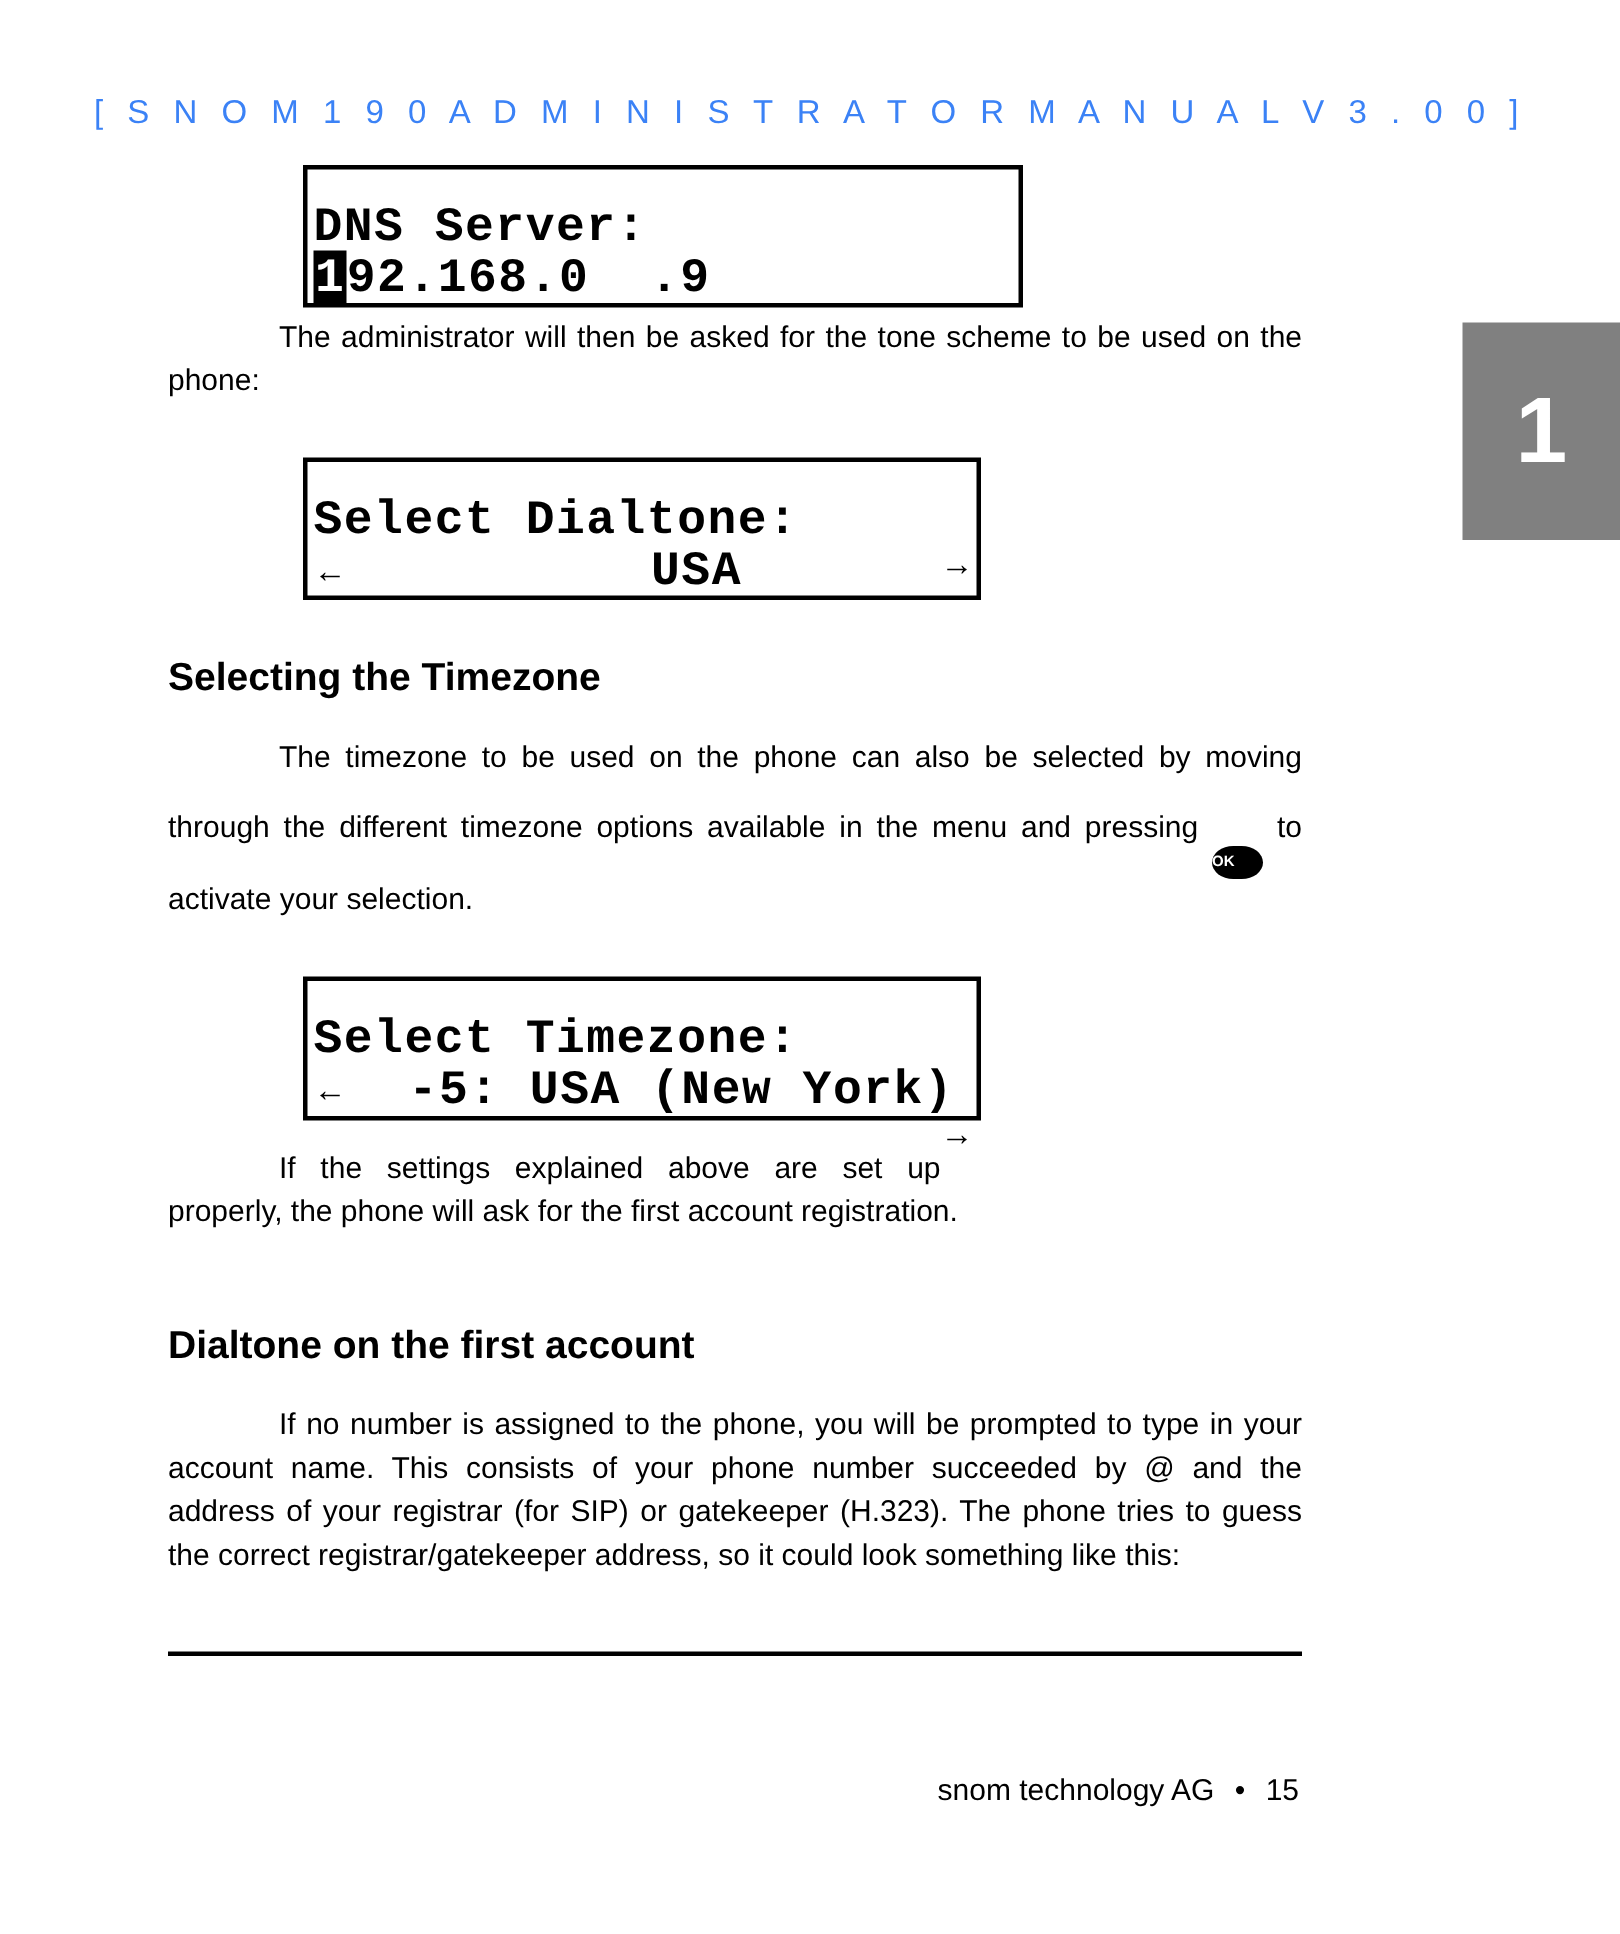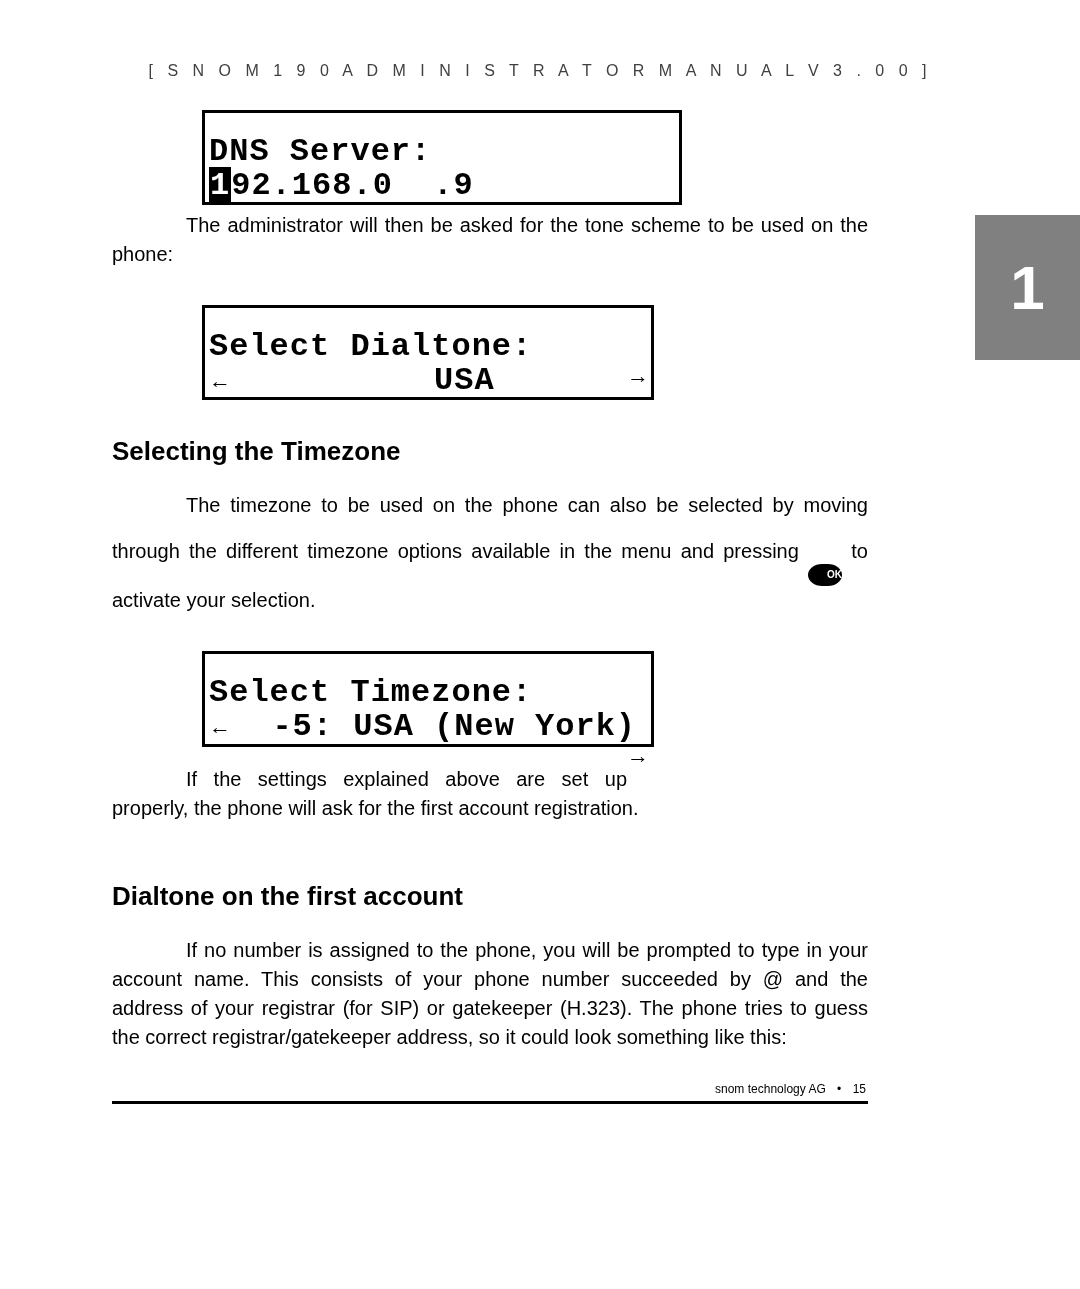--- a/index.html
+++ b/index.html
@@ -1,34 +1,34 @@
 <!DOCTYPE html>
 <html><head>
 <meta charset="utf-8">
 <style>
   * { box-sizing: border-box; margin: 0; padding: 0; }
   html, body { width: 1080px; height: 1289px; background: #fff; font-family: Verdana, Geneva, sans-serif; color: #000; }
   .page { position: relative; width: 1080px; height: 1289px; }
-  .header { position: absolute; top: 62px; left: 0; width: 1080px; text-align: center; font-size: 16px; letter-spacing: 5px; color: #404040; font-weight: 400; }
+  .header { position: absolute; top: 62px; left: 0; width: 1080px; text-align: center; font-size: 22px; letter-spacing: 5px; color: #3b82f6; font-weight: 400; }
   .content { position: absolute; top: 110px; left: 112px; width: 756px; }
   .chapter-tab { position: absolute; top: 215px; right: 0; width: 105px; height: 145px; background: #808080; color: #fff; display: flex; align-items: center; justify-content: center; font-size: 62px; font-weight: 700; font-family: Verdana, sans-serif; }
   .lcd { border: 3px solid #000; background: #fff; margin: 0 0 0 90px; width: 480px; font-family: "Courier New", monospace; font-size: 32px; line-height: 1.05; letter-spacing: 1px; font-weight: 700; padding: 6px 4px 0 4px; }
   .lcd.taller { width: 452px; }
   .lcd-blank { height: 16px; }
   .lcd .left-arrow, .lcd .right-arrow { display: inline-block; width: 20px; }
   .lcd .right-arrow { float: right; }
   .lcd .cursor { background: #000; color: #fff; padding: 0 1px; }
   .lcd-row { white-space: pre; }
   .section-heading { font-size: 26px; font-weight: 700; margin-top: 56px; margin-bottom: 24px; }
   .para { font-size: 20px; line-height: 1.45; text-align: justify; }
   .para .indent { display: inline-block; width: 74px; }
-  .ok-btn { display: inline-block; vertical-align: middle; background: #000; color: #fff; border-radius: 50% / 60%; width: 34px; height: 22px; font-size: 10px; text-align: right; line-height: 22px; font-weight: 700; font-family: Arial, sans-serif; margin-top: 44px; }
+  .ok-btn { display: inline-block; vertical-align: middle; background: #000; color: #fff; border-radius: 50% / 60%; width: 34px; height: 22px; font-size: 10px; text-align: left; line-height: 22px; font-weight: 700; font-family: Arial, sans-serif; margin-top: 44px; }
   .lcd-wrap { margin-top: 36px; margin-bottom: 6px; }
   .footer-rule { position: absolute; left: 112px; width: 756px; top: 1101px; border-top: 3px solid #000; }
-  .footer { position: absolute; right: 214px; top: 1082px; font-size: 12px; }
+  .footer { position: absolute; right: 214px; top: 1183px; font-size: 20px; }
   .footer .dot { padding: 0 8px; }
   .arrow-sym { font-family: Arial, sans-serif; font-size: 22px; vertical-align: middle; }
 </style>
 </head>
 <body>
 
 <div class="page">
   <div class="header">
     <span>[  S N O M   1 9 0   A D M I N I S T R A T O R   M A N U A L   V 3 . 0 0   ]</span>
   </div>

